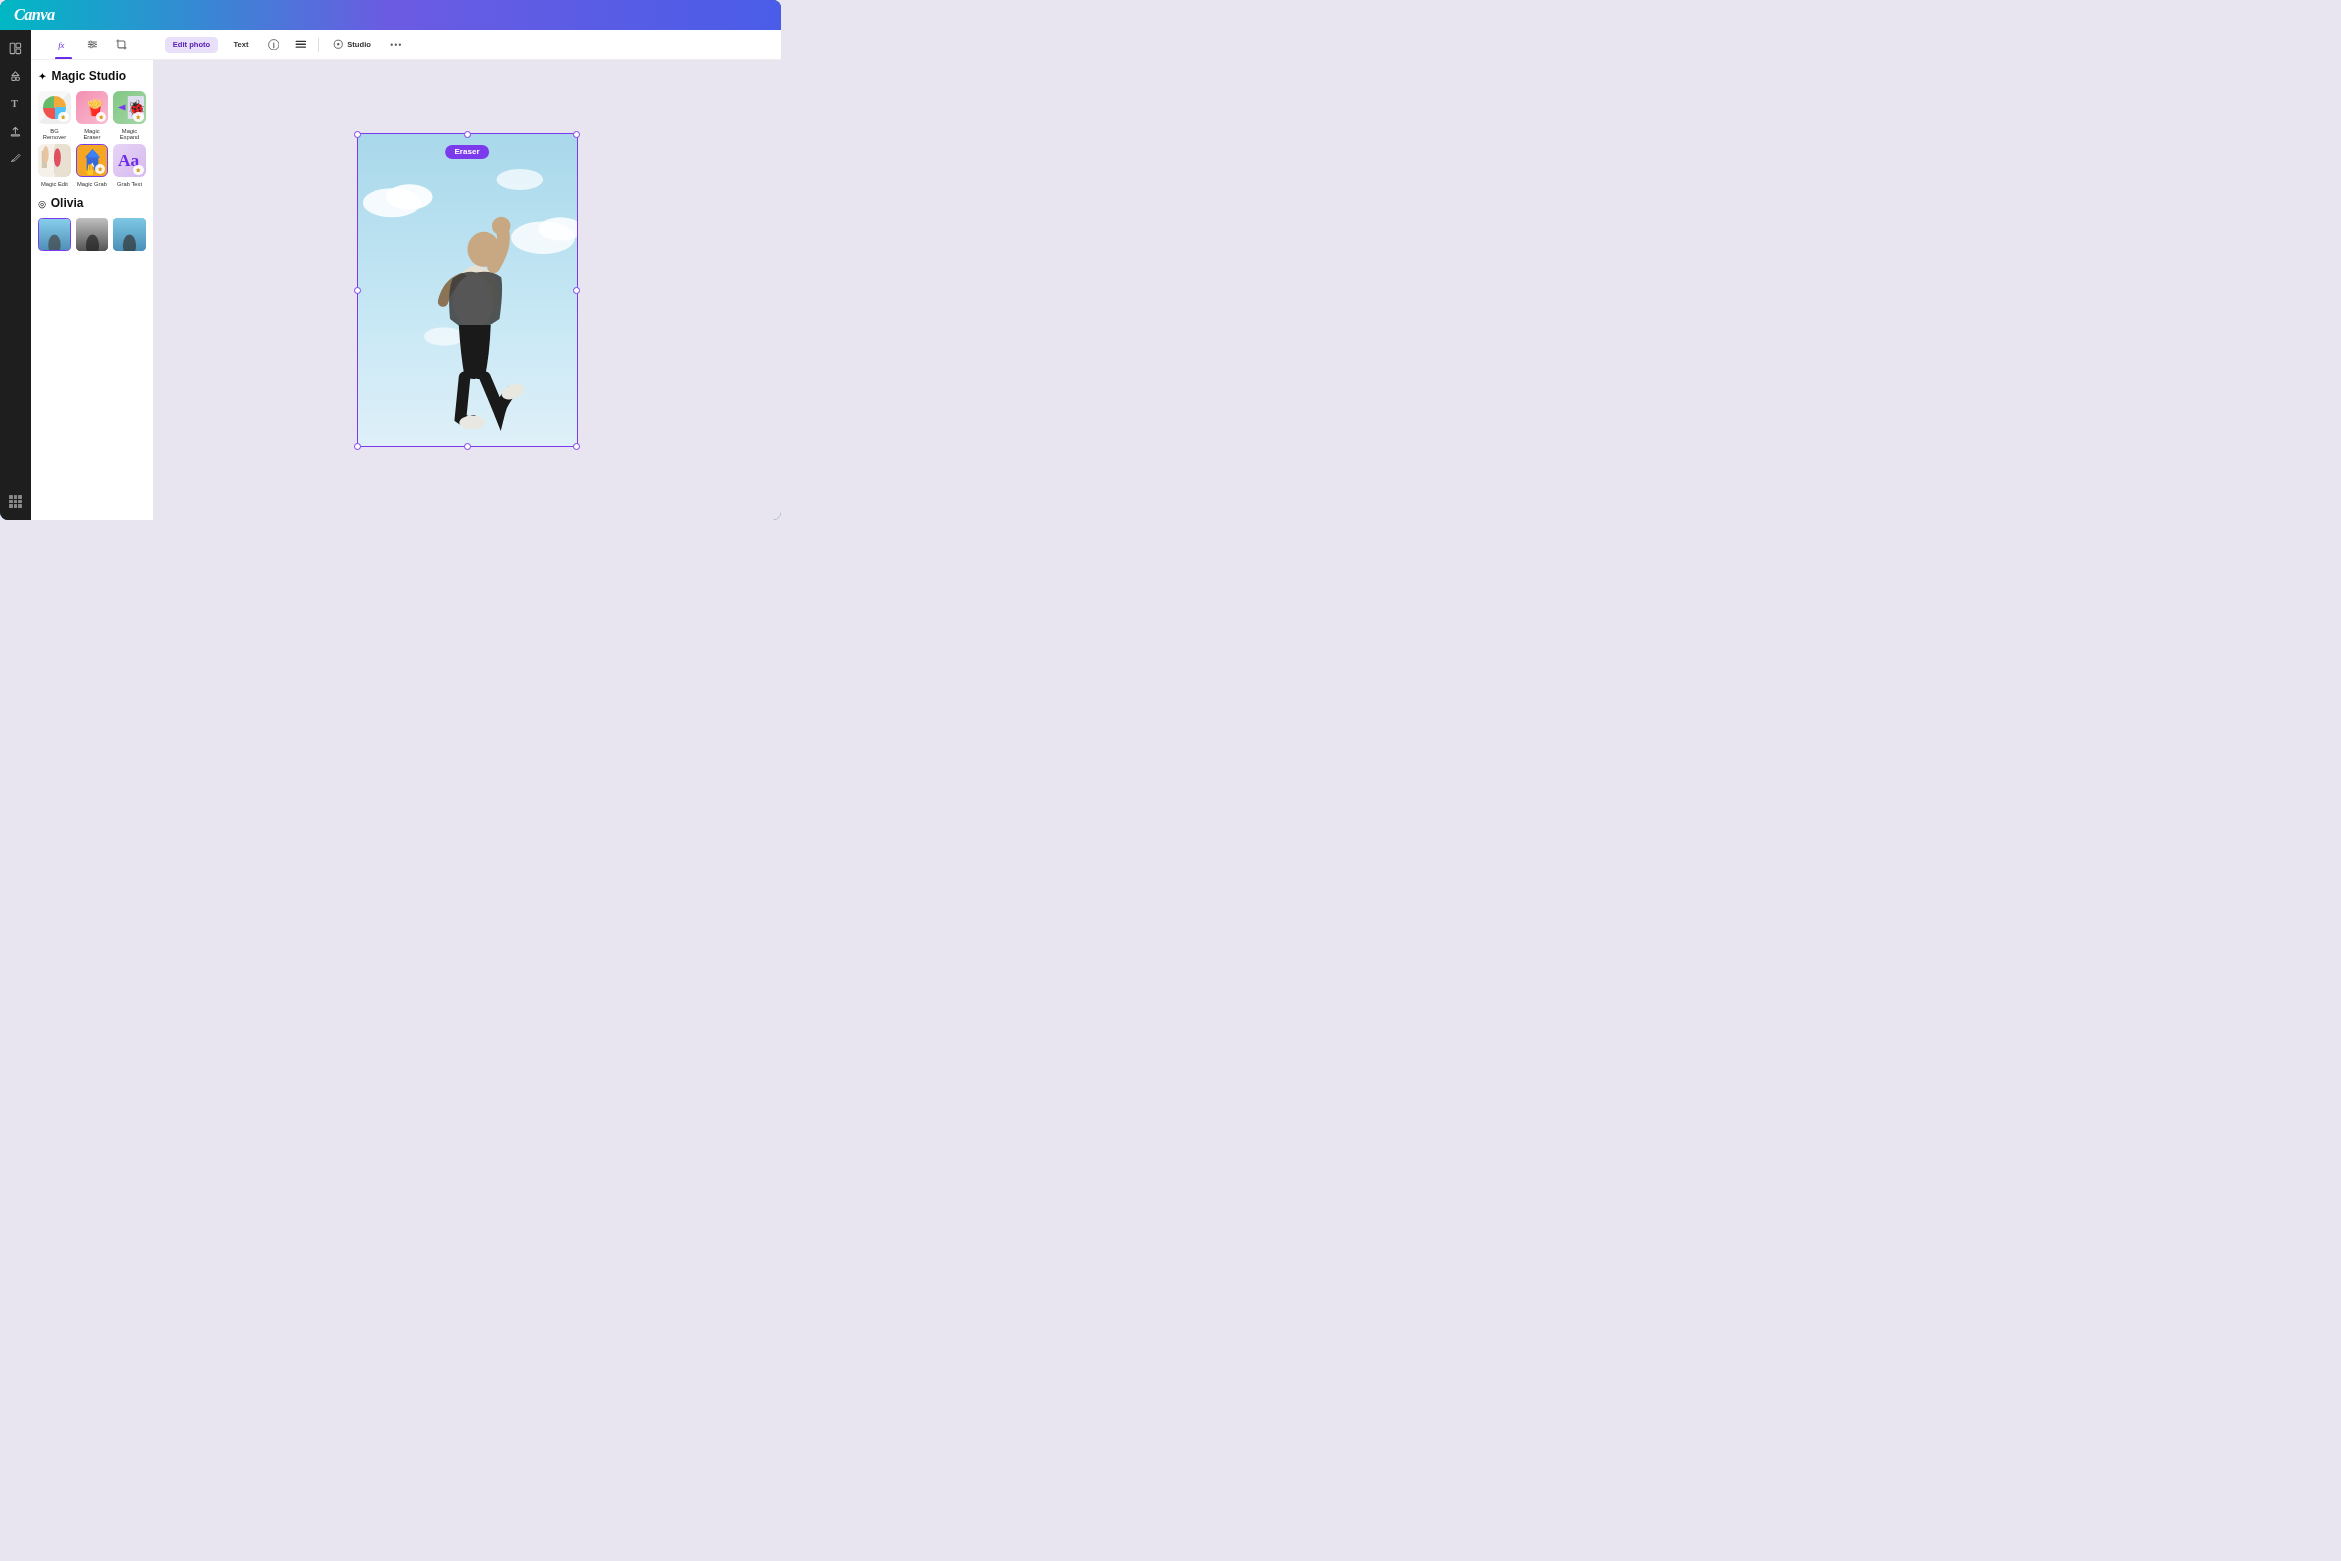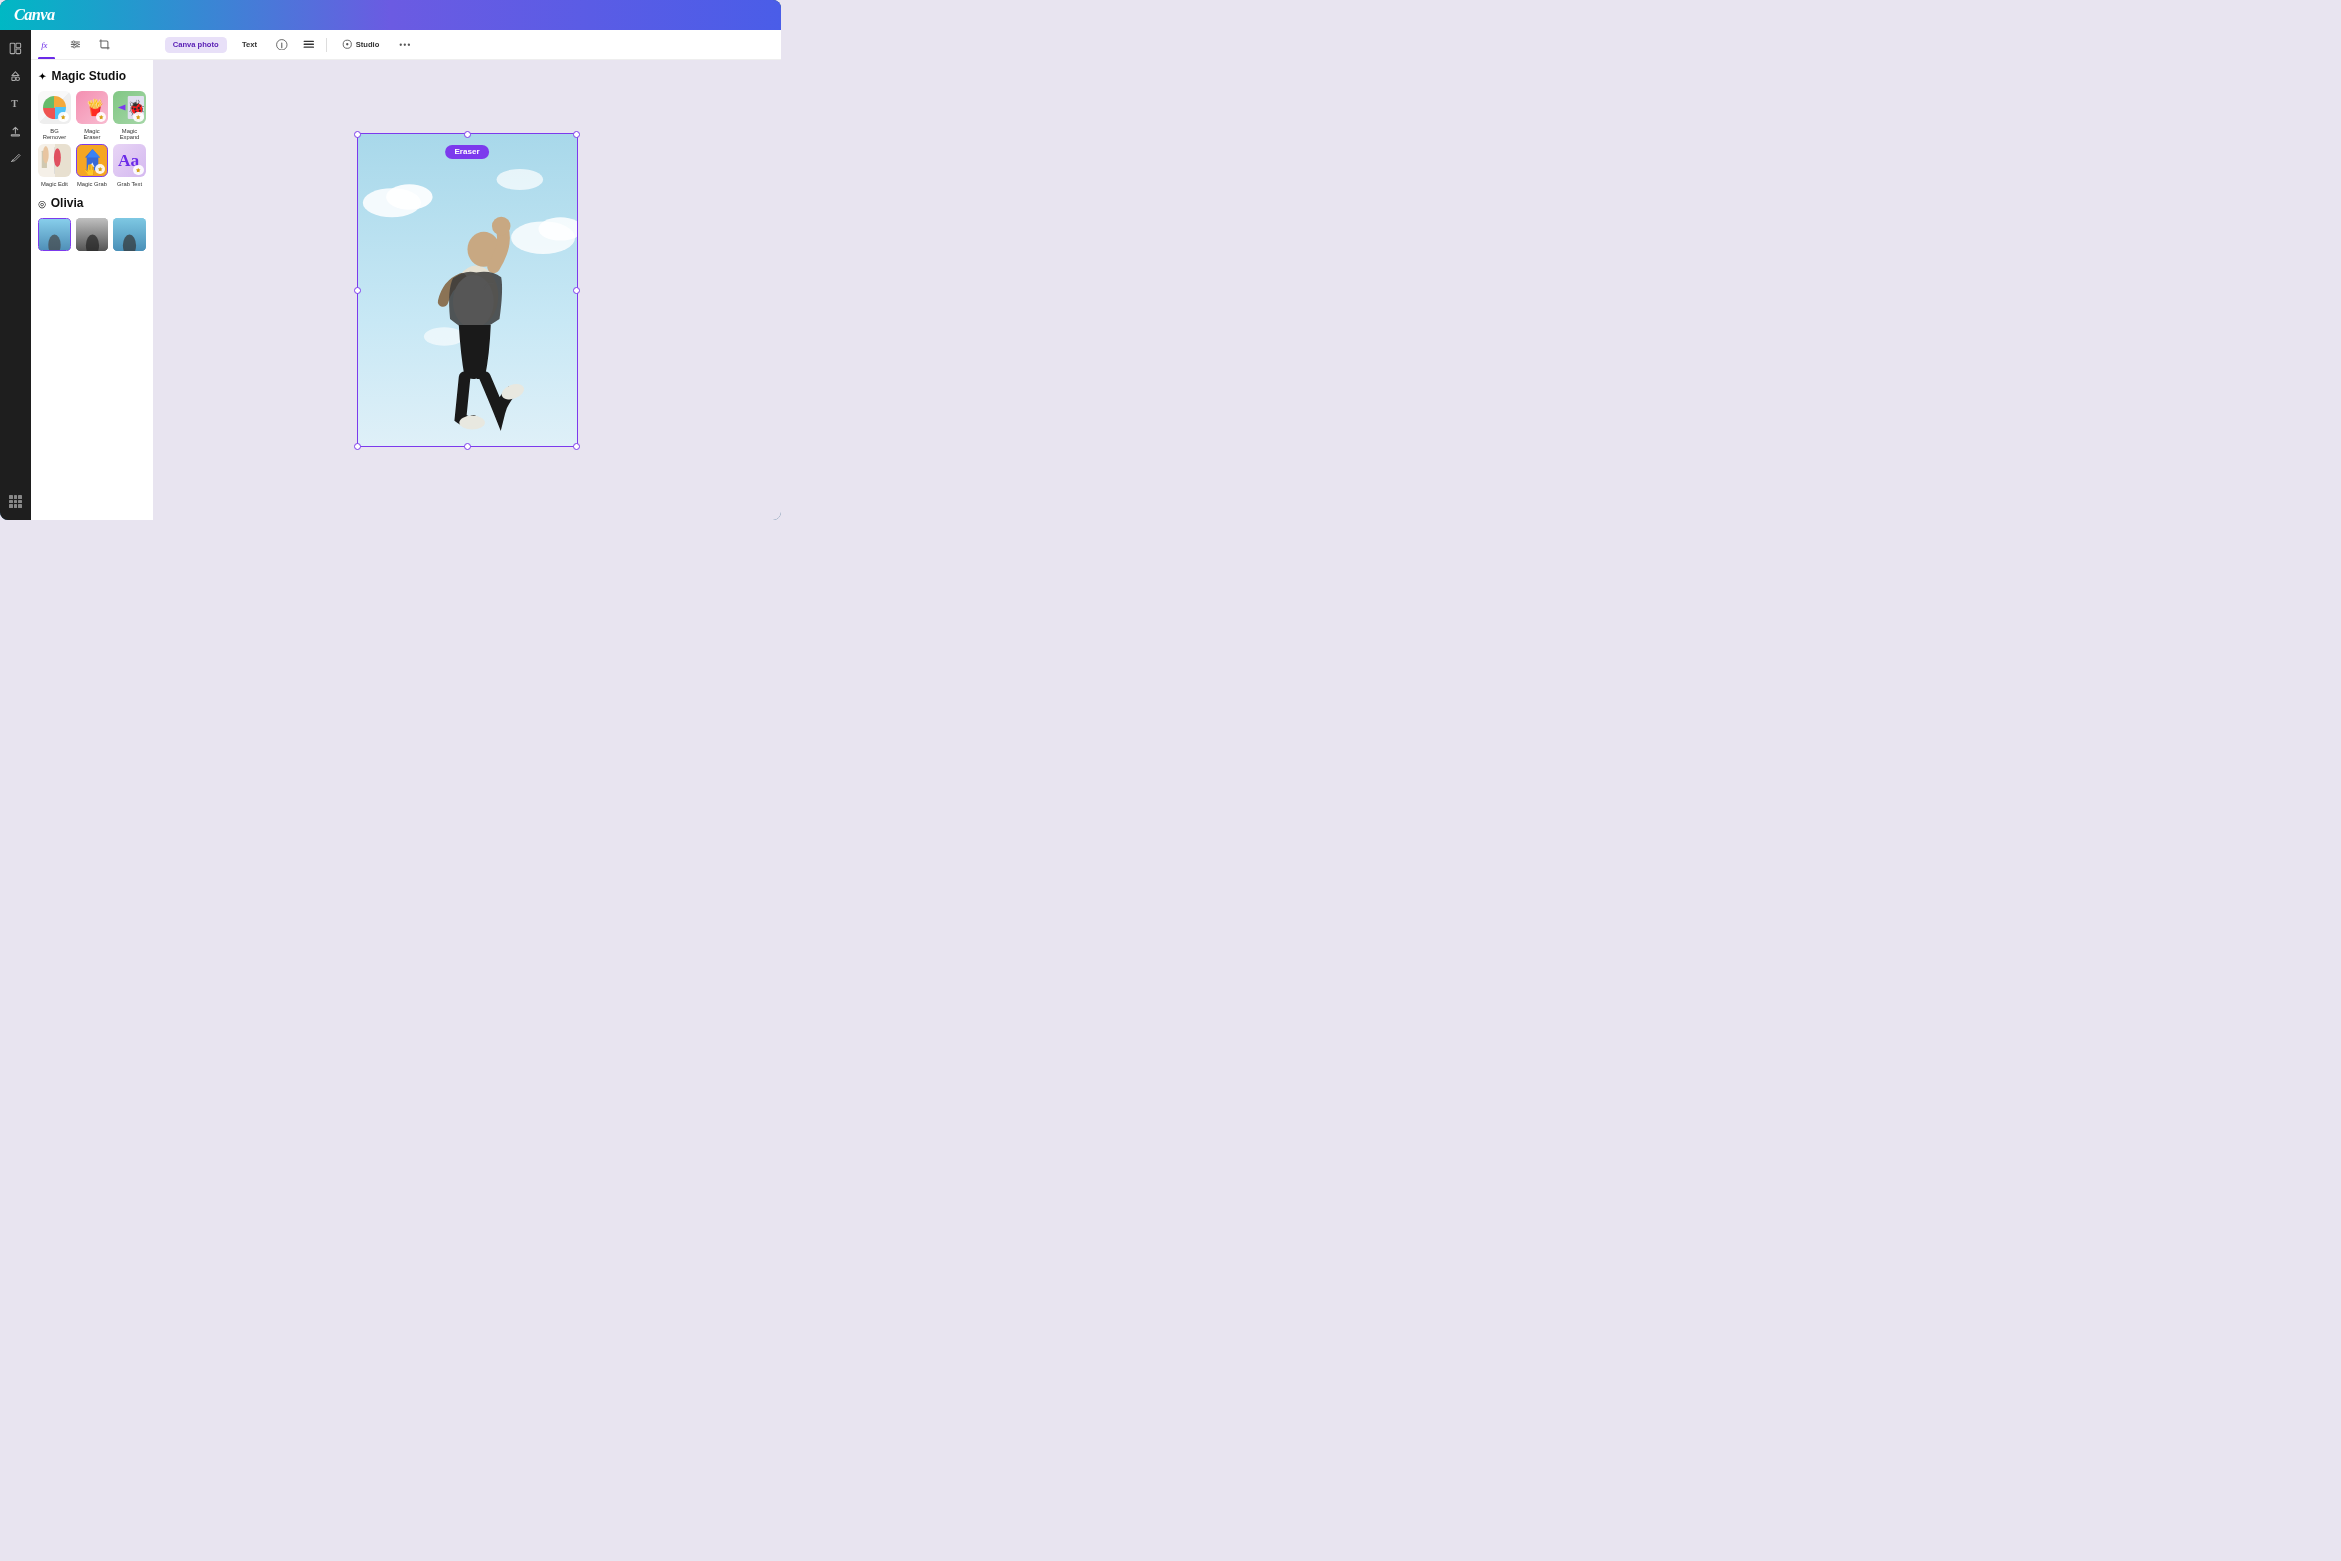--- a/index.html
+++ b/index.html
@@ -76,21 +76,21 @@
       display: flex;
       flex-direction: column;
       overflow-y: auto;
       flex-shrink: 0;
     }
 
     
     .panel-tabs {
       display: flex;
       align-items: center;
-      padding: 0 7px;
+      padding: 0 24px;
       border-bottom: 0.6px solid #eee;
       height: 30px;
       gap: 11.6px;
     }
 
     .panel-tab {
       display: flex;
       align-items: center;
       justify-content: center;
       font-size: 10.5px;
@@ -670,21 +670,21 @@
           </div>
         </div>
 
       </div>
     </div>
 
     <div class="canvas-area">
 
       <div class="canvas-toolbar">
 
-        <button class="toolbar-btn primary">Canva photo</button>
+        <button class="toolbar-btn primary">Edit photo</button>
 
         <button class="toolbar-btn text-btn">Text</button>
 
         <button class="toolbar-icon-btn">
           <svg width="11.6" height="11.6" viewBox="0 0 20 20">
               <circle cx="10" cy="10" r="9" stroke="#555" stroke-width="1.5" fill="none"></circle>
               <path d="M10 9v6M10 7v1" stroke="#555" stroke-width="1.8" stroke-linecap="round"></path>
             </svg>
         </button>
 

